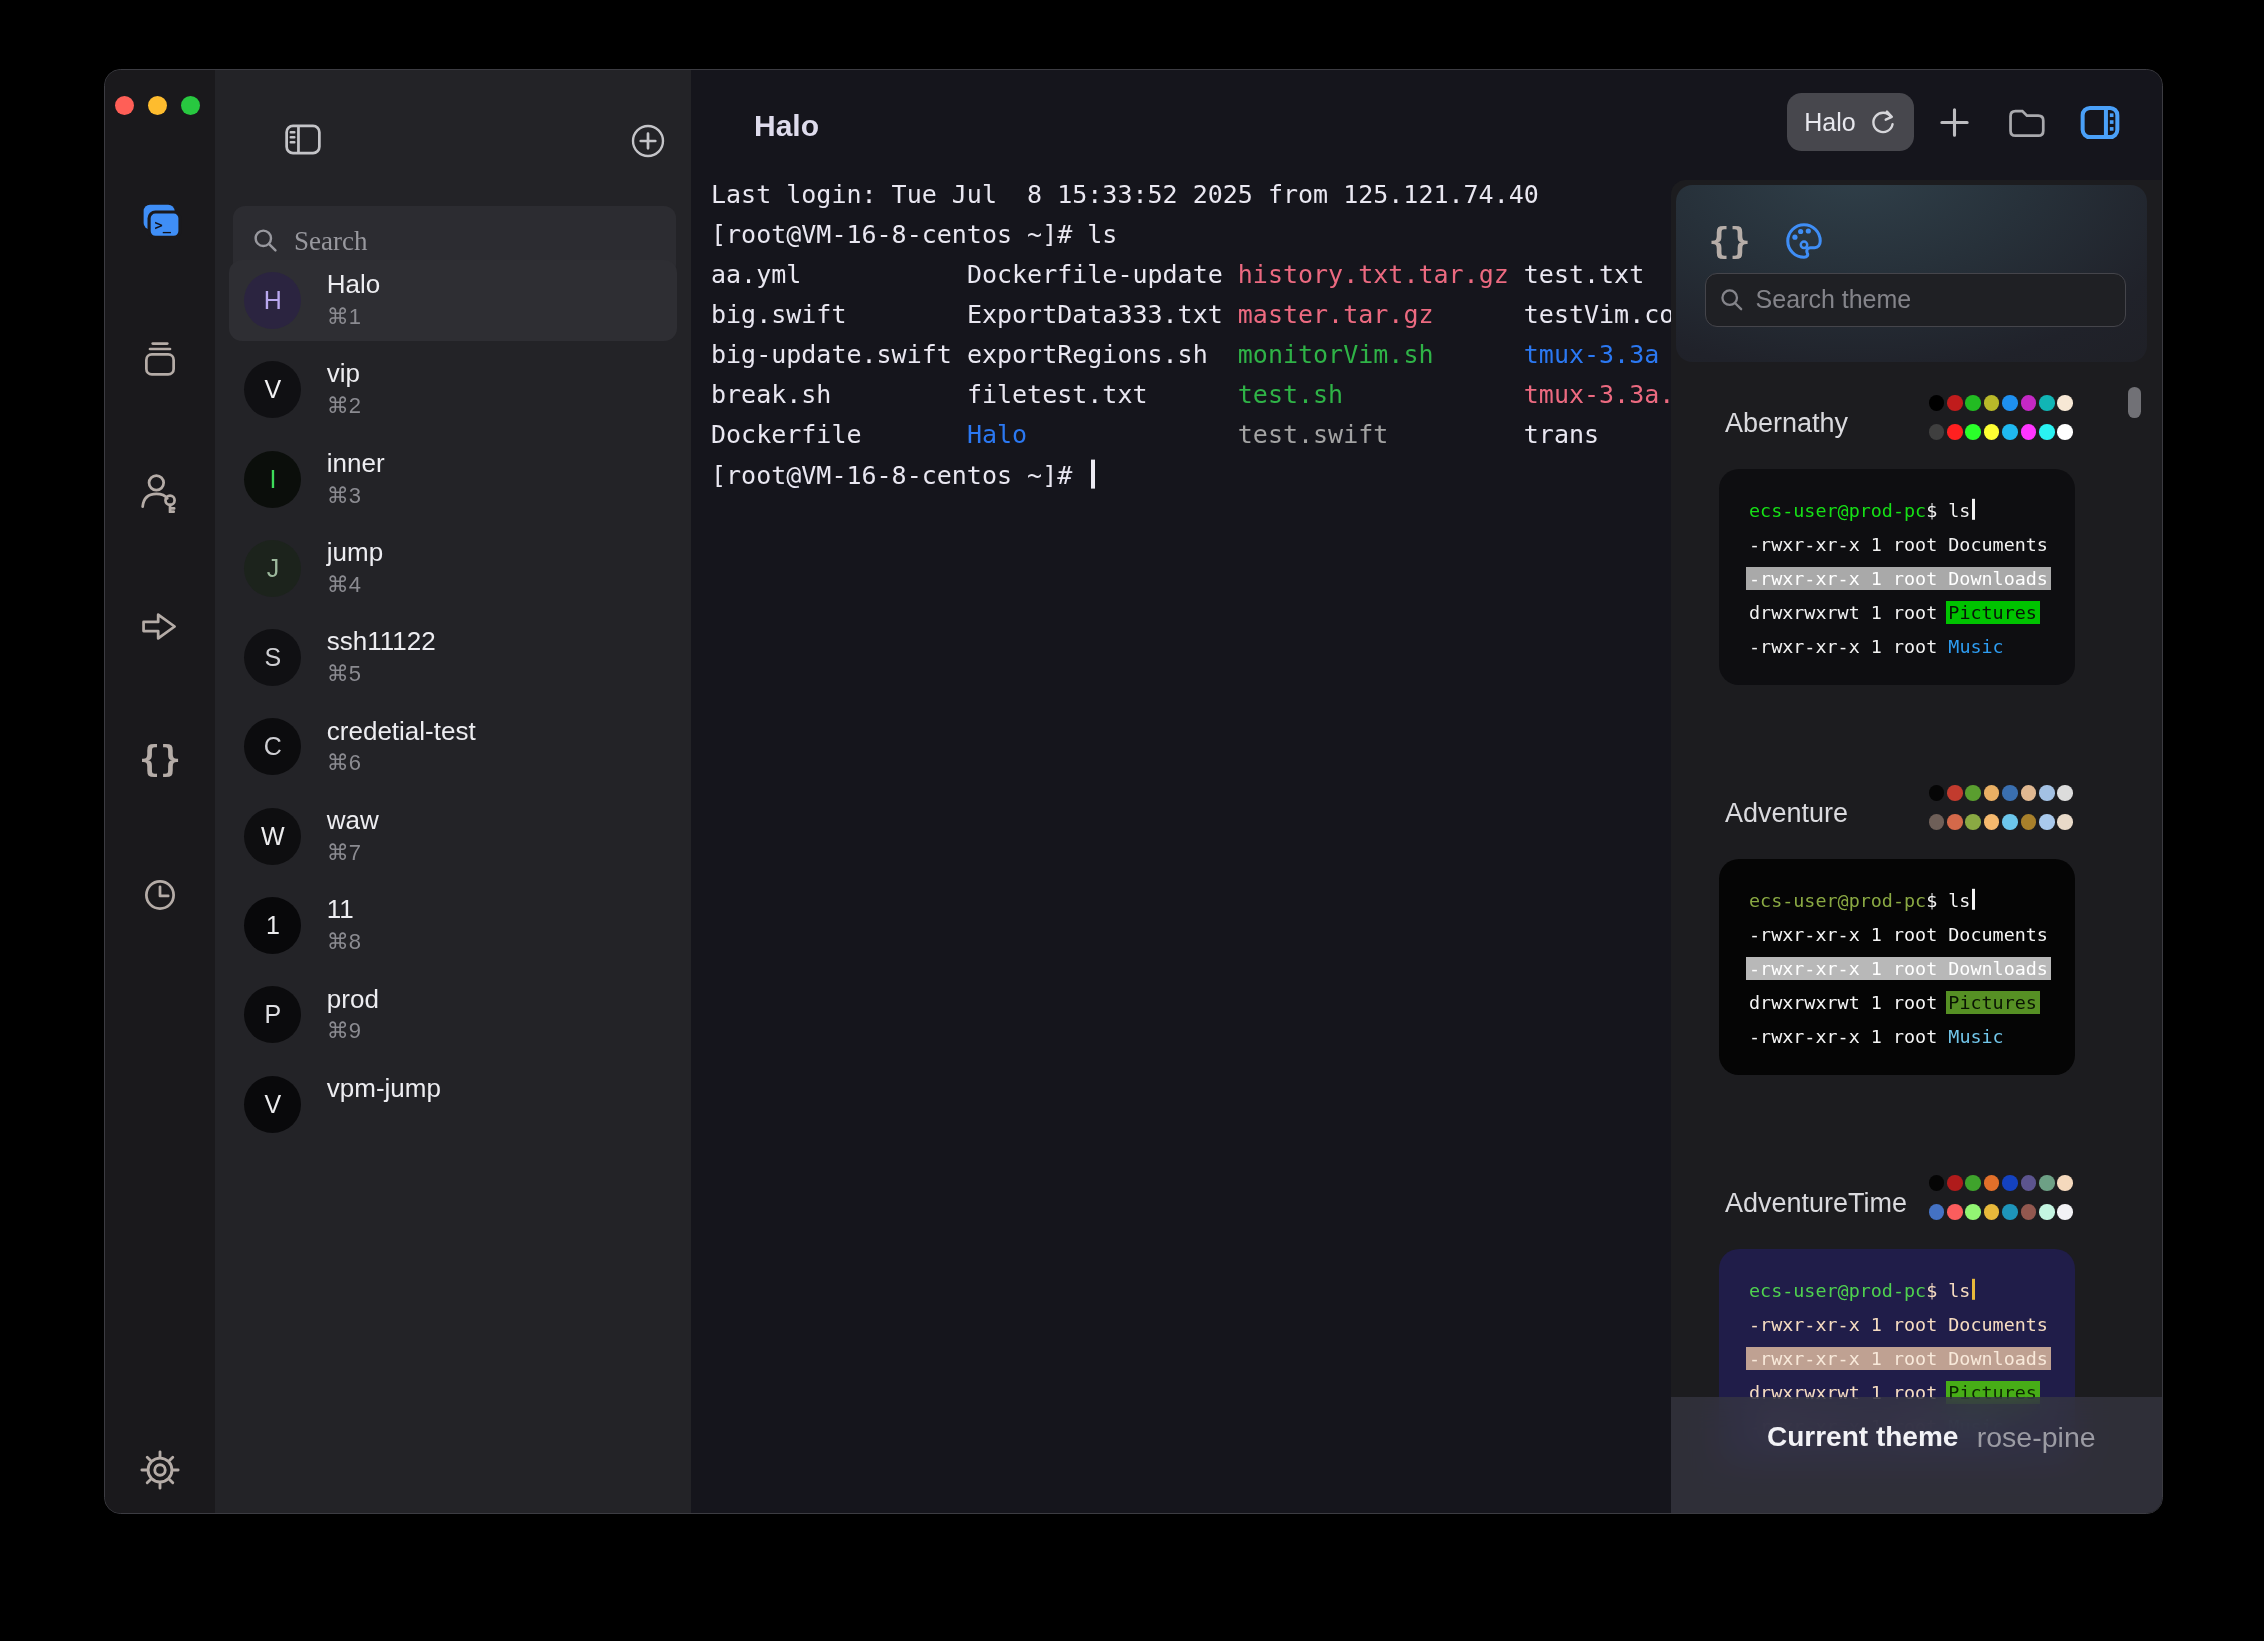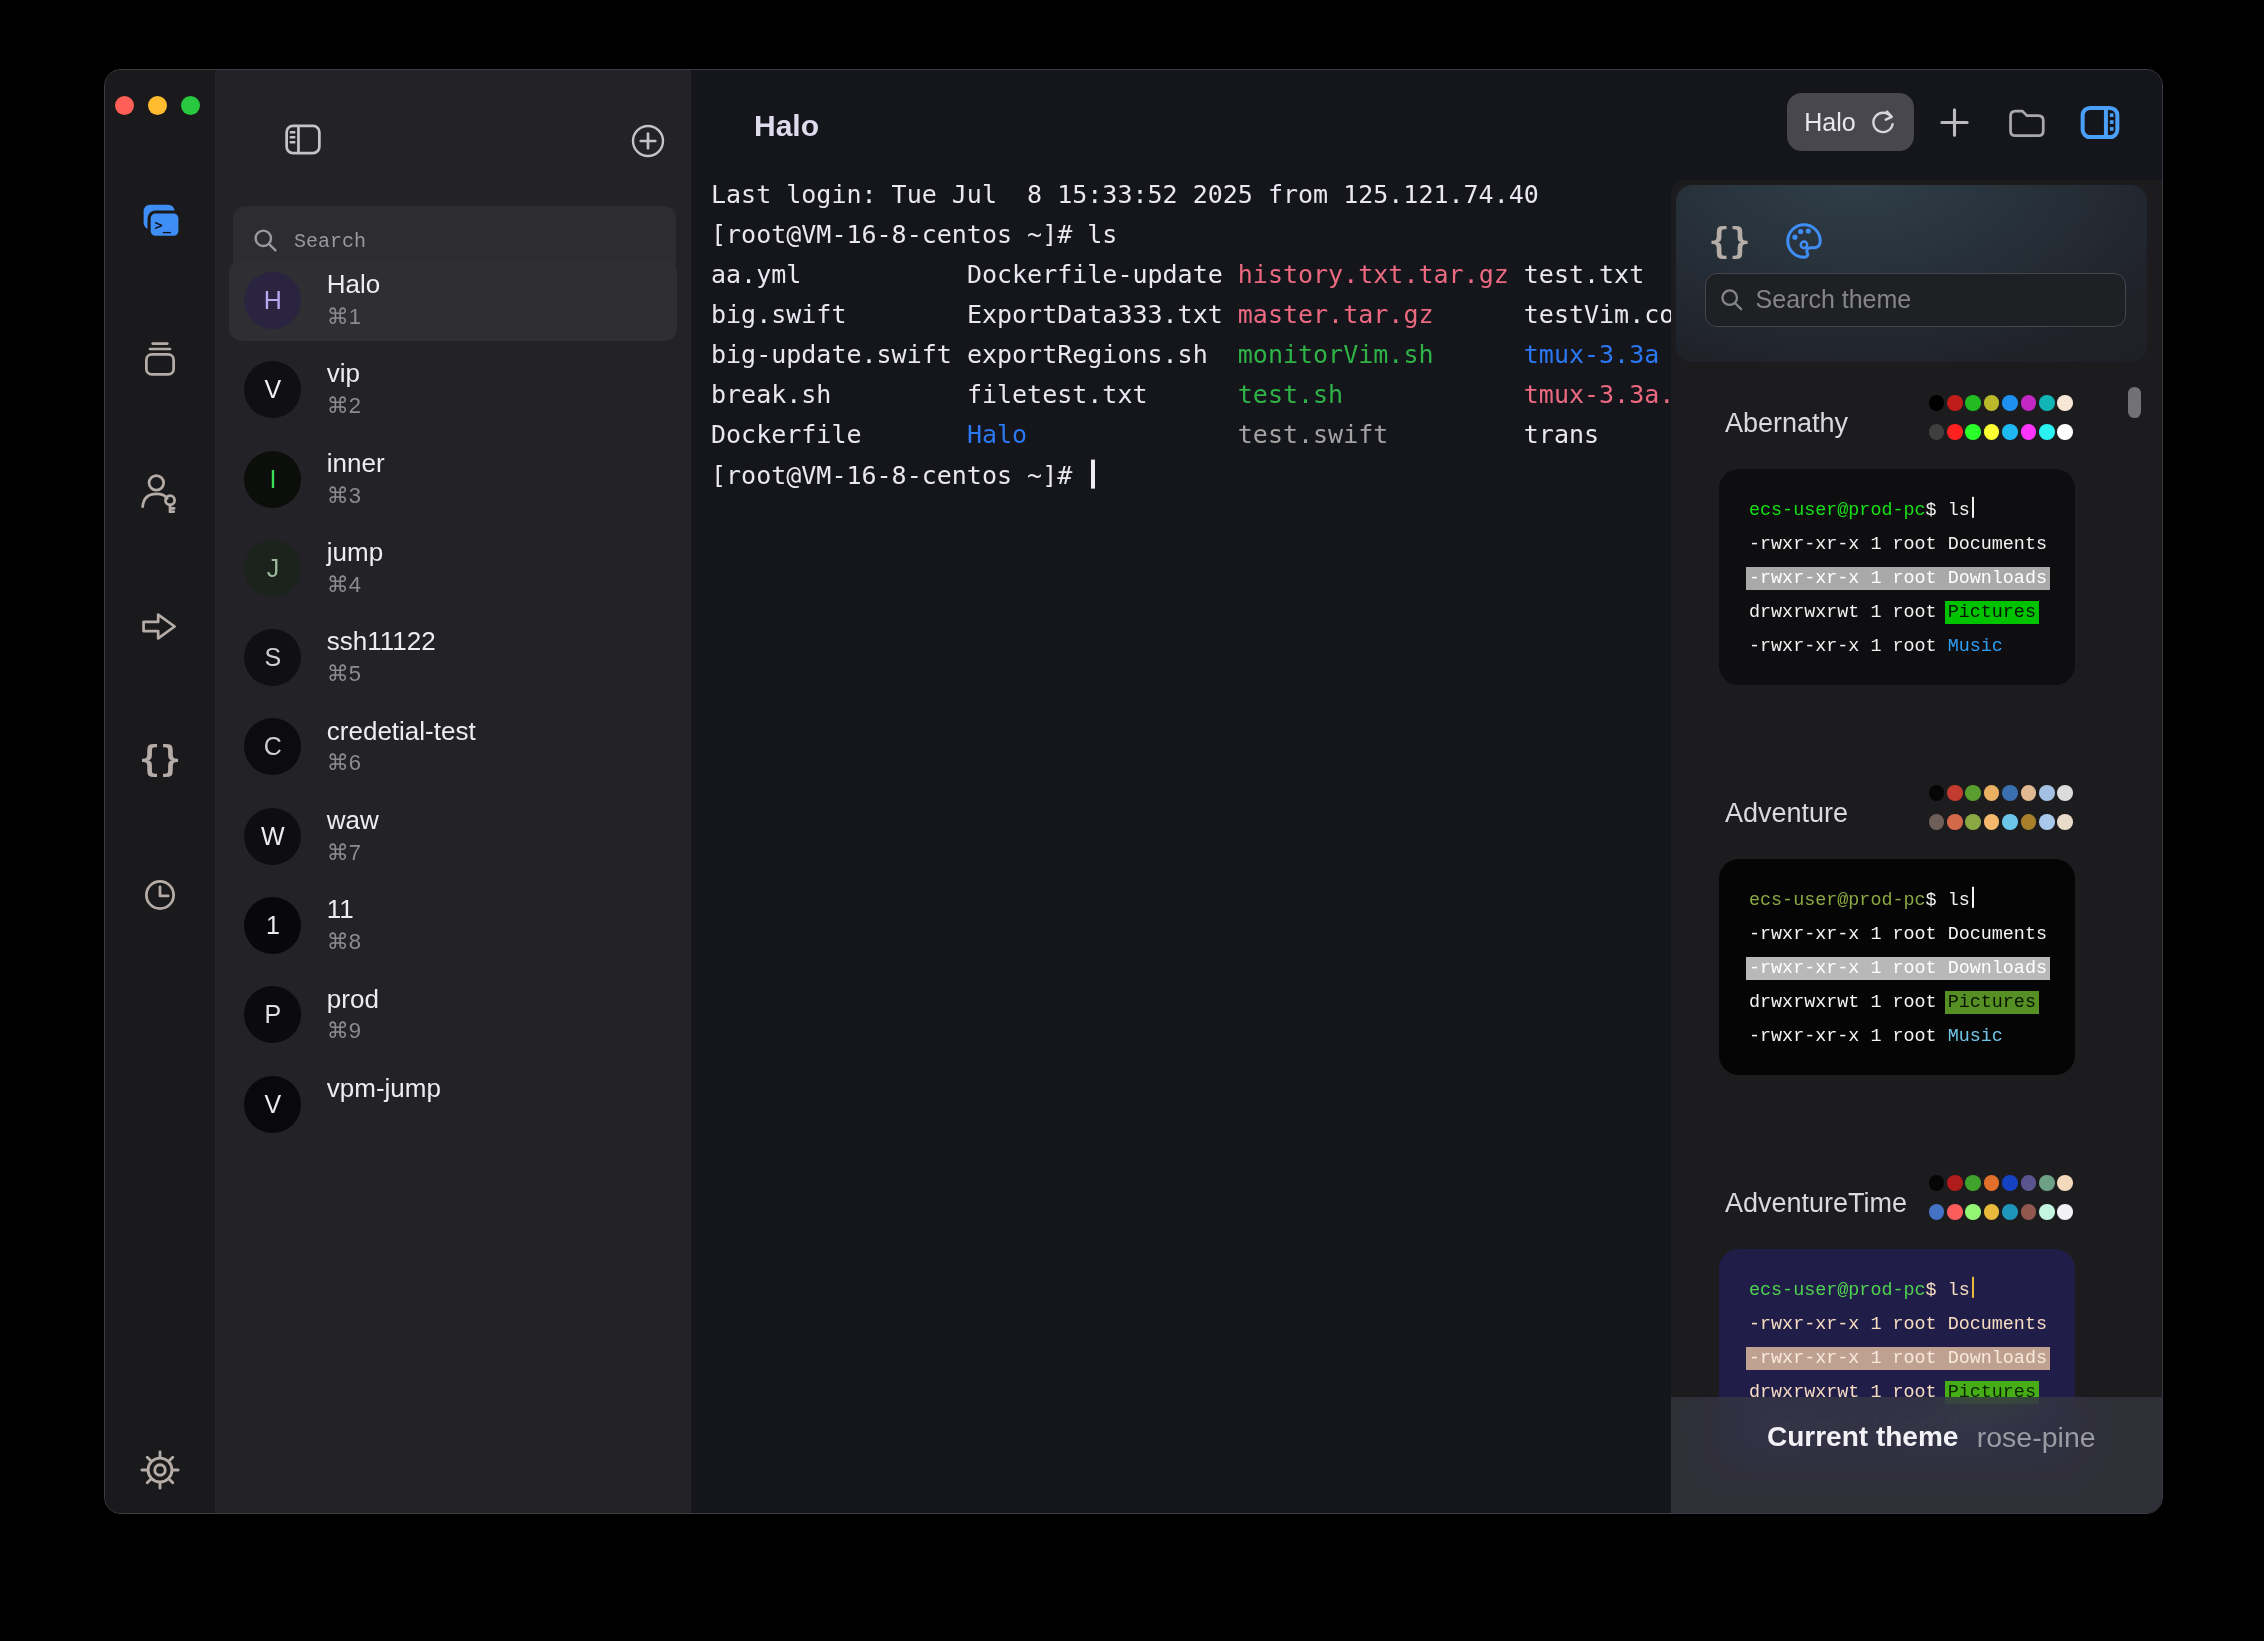--- a/index.html
+++ b/index.html
@@ -16,21 +16,21 @@
   .act-icon { position:absolute; left:33px; width:44px; height:44px; display:flex; align-items:center; justify-content:center; }
   .act-icon svg { display:block; }
 
   
   .sidebar { position:absolute; left:110px; top:0; bottom:0; width:476px; background:#232327; }
   .sb-toggle { position:absolute; left:68px; top:51px; width:40px; height:37px; }
   .sb-add { position:absolute; left:413px; top:51px; width:40px; height:40px; }
   .sb-search { position:absolute; left:18.4px; top:136px; width:443px; height:70px; background:#2c2c31;
                border-radius:12px; display:flex; align-items:center; padding:0 18.4px; gap:14.7px; }
   .sb-search input { flex:1; background:transparent; border:none; outline:none; color:#d946ef;
-                     font-size:20px; font-family:Liberation Mono, monospace; }
+                     font-size:27px; font-family:Liberation Serif, serif; }
   .sb-search input::placeholder { color:#98989e; }
   .host-list { position:absolute; left:13.8px; top:190px; width:448px; }
   .host-row { position:relative; height:81px; margin-bottom:8.3px; border-radius:13px; }
   .host-row.selected { background:#2e2e33; }
   .avatar { position:absolute; left:15.6px; top:12px; width:57px; height:57px; border-radius:50%;
             display:flex; align-items:center; justify-content:center; font-size:25px; font-weight:500; }
   .host-name { position:absolute; left:98px; top:9.2px; font-size:26px; color:#ededf1; font-weight:500; }
   .host-shortcut { position:absolute; left:98px; top:44px; font-size:22px; color:#8b8b91; }
 
   
@@ -62,21 +62,21 @@
 
   .themes { position:absolute; left:0; right:0; top:186px; bottom:0; overflow:hidden; }
   .theme-section { position:relative; height:390px; }
   .sec-head { position:absolute; left:54px; top:29px; right:89px; }
   .sec-title { position:absolute; left:0; top:13px; font-size:27px; color:#dadade; font-weight:500; }
   .dots { position:absolute; right:0; top:0; }
   .dots .dot-row { display:flex; gap:2.8px; margin-bottom:13.8px; }
   .dots .dot { width:15.6px; height:15.6px; border-radius:50%; }
   .preview { position:absolute; left:48px; top:103px; width:356px; height:216px; border-radius:20px;
              padding:25px 0 0 30px; font-family:"DejaVu Sans Mono",monospace; font-size:18.4px; overflow:hidden; }
-  .p-line { height:34px; line-height:34px; white-space:pre;font-family:Liberation Mono, monospace; }
+  .p-line { height:34px; line-height:34px; white-space:pre; }
   .p-cursor { display:inline-block; width:2.8px; height:21px; transform:translateY(2.8px); margin-left:1.8px; }
   .p-sel, .p-hl { padding:0.9px 2.8px; margin-left:-2.8px; }
 
   .scroll-pill { position:absolute; left:457px; top:207px; width:13px; height:31px; border-radius:6.4px; background:#717176; }
 
   .panel-footer { position:absolute; left:0; right:0; bottom:0; height:116px;
                   background:rgba(56,56,66,.72); backdrop-filter:blur(16.5px); -webkit-backdrop-filter:blur(16.5px);
                   display:flex; align-items:flex-start; padding:24px 0 0 96px; gap:18.4px; z-index:5; }
   .footer-label { font-size:28px; font-weight:bold; color:#f2f2f6; }
   .footer-value { font-size:28.5px; color:#9b9ba3; }

